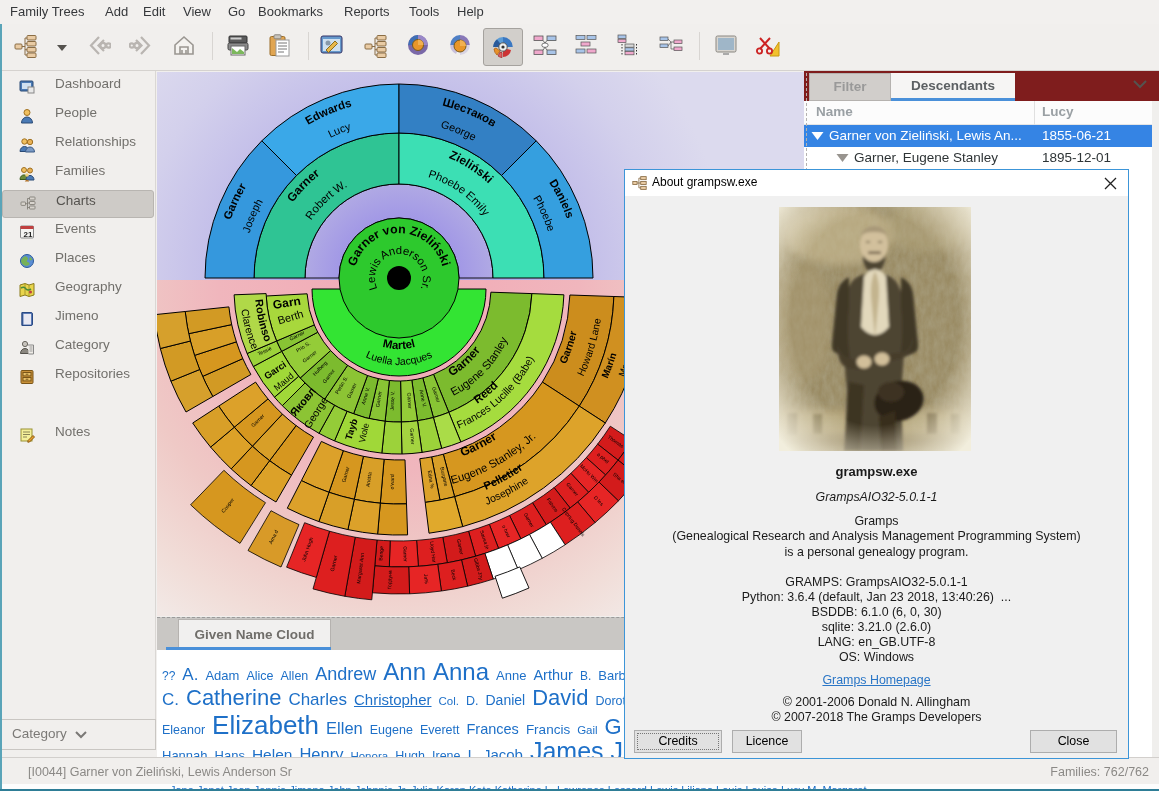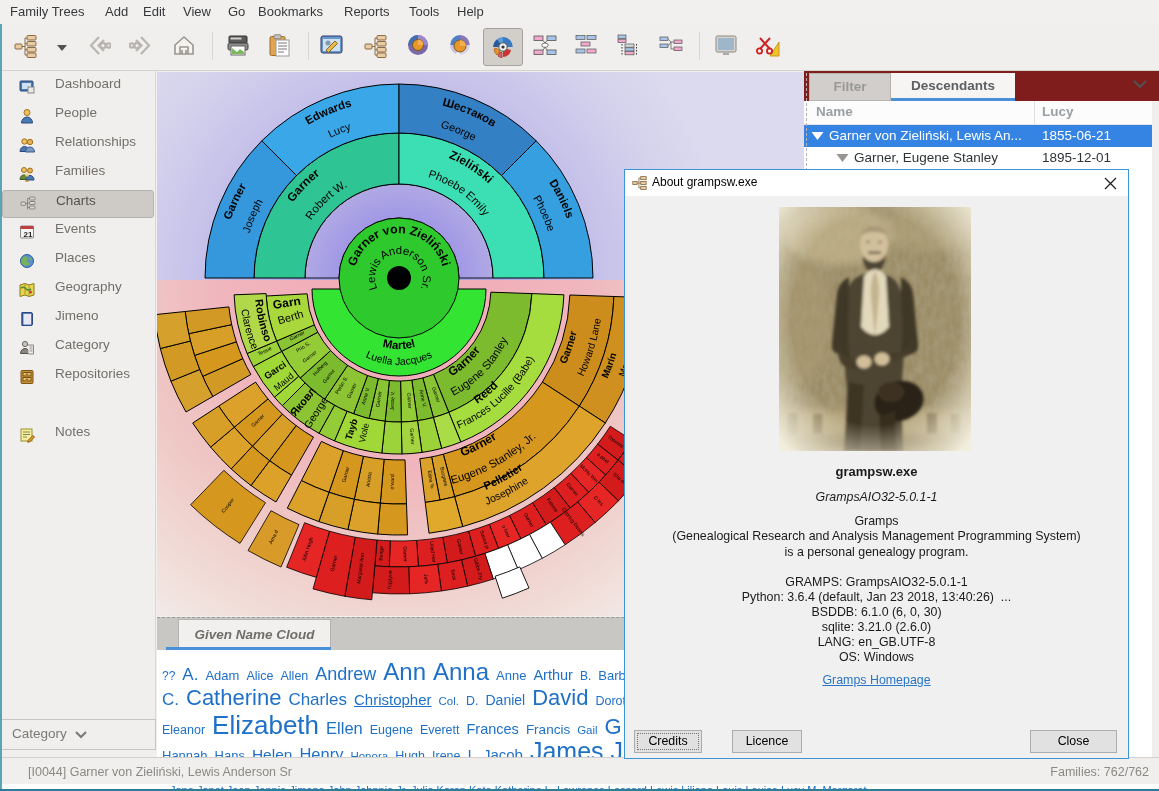--- a/index.html
+++ b/index.html
@@ -10,21 +10,21 @@
 .tsep { position:absolute; top:8px; width:1px; height:28px; background:#d8d5d2; }
 #sidebar { position:absolute; left:0; top:71px; width:156px; height:648px; background:#f1efed; border-right:1px solid #dad7d4; }
 #sidebar > div { position:absolute; left:2px; width:152px; height:28px; color:#72706c; font-size:13.5px; }
 #sidebar > div.sel { background:#cecbc7; border:1px solid #b8b5b1; border-radius:3px; color:#55534f; }
 .sic { position:absolute; left:17px; top:5px; width:16px; height:16px; }
 .slb { position:absolute; left:44px; top:2px;margin-left:9px; }
 #cat { position:absolute; left:0; top:719px; width:156px; height:31px; background:#f1efed; border:1px solid #c9c6c2; border-left:none; color:#7b7976; font-size:13.5px; }
 #chart { position:absolute; left:157px; top:72px; width:647px; height:544px; border-top:1px solid #8a87a5; border-left:1px solid #8a87a5; }
 #chart svg { margin:-1px 0 0 -1px; }
 #cloudtabs { position:absolute; left:157px; top:617px; width:647px; height:33px; background:#c9c7c4; border-top:1px dashed #9a9a9a; }
-#cloudtab { position:absolute; left:21px; top:1px; width:153px; height:29px; background:#f1f0ef; border:1px solid #b5b2af; border-bottom:none; color:#706e6a; font-weight:bold; font-size:13.5px; text-align:center; line-height:29px;font-style:italic; }
+#cloudtab { position:absolute; left:21px; top:1px; width:153px; height:29px; background:#f1f0ef; border:1px solid #b5b2af; border-bottom:none; color:#706e6a; font-weight:bold; font-size:13.5px; text-align:center; line-height:29px; }
 #cloudline { position:absolute; left:9px; top:29px; width:165px; height:3px; background:#4a90d9; }
 #cloud { position:absolute; left:157px; top:650px; width:647px; height:141px; background:#fff; color:#1e70c8; overflow:hidden; }
 #cloud .row { position:absolute; left:5px; white-space:nowrap; }
 #cloud .gap { display:inline-block; width:7px; }
 #rpanel { position:absolute; left:804px; top:71px; width:355px; height:686px; background:#fff; }
 #rtabs { position:absolute; left:0; top:0; width:355px; height:30px; background:#7f1d1d; }
 #rtab-filter { position:absolute; left:5px; top:2px; width:82px; height:28px; background:#d1cecb; color:#999; font-weight:bold; font-size:13.5px; text-align:center; line-height:26px; border:1px solid #b5b2af; }
 #rtab-desc { position:absolute; left:87px; top:2px; width:124px; height:28px; background:#f6f5f4; color:#5c6063; font-weight:bold; font-size:13.5px; text-align:center; line-height:26px; }
 #rtab-line { position:absolute; left:87px; top:27px; width:124px; height:3px; background:#4a90d9; }
 #rhdr { position:absolute; left:0; top:30px; width:355px; height:24px; background:#fcfcfc; border-bottom:1px solid #e5e5e5; color:#9aa0a4; font-weight:bold; font-size:13.5px; }
@@ -720,21 +720,22 @@
 <path d="M100,210 l2,34 h16 l-2,-40 Z" fill="#382f1f"></path>
 </g>
 <rect width="192" height="244" fill="url(#pv)"></rect>
 </svg>
         </div>
   <div style="position:absolute;left:0;top:268px;width:100%;font-weight:bold;font-size:13px;">grampsw.exe</div>
   <div style="position:absolute;left:0;top:294px;width:100%;font-style:italic;">GrampsAIO32-5.0.1-1</div>
   <div style="position:absolute;left:0;top:318px;width:100%;line-height:15.4px;">Gramps<br>(Genealogical Research and Analysis Management Programming System)<br>is a personal genealogy program.</div>
   <div style="position:absolute;left:0;top:379px;width:100%;line-height:15.0px;">GRAMPS: GrampsAIO32-5.0.1-1<br>Python: 3.6.4 (default, Jan 23 2018, 13:40:26)&nbsp; ...<br>BSDDB: 6.1.0 (6, 0, 30)<br>sqlite: 3.21.0 (2.6.0)<br>LANG: en_GB.UTF-8<br>OS: Windows</div>
   <div style="position:absolute;left:0;top:477px;width:100%;"><span style="color:#2a76c6;text-decoration:underline;">Gramps Homepage</span></div>
-  <div class="dbtn" style="left:9px; top:534px; width:68px; outline:1px dotted #777; outline-offset:-4px;">Credits</div>
+  <div style="position:absolute;left:0;top:499px;width:100%;line-height:14.5px;">© 2001-2006 Donald N. Allingham<br>© 2007-2018 The Gramps Developers</div>
+  <div class="dbtn" style="left:9px; top:534px; width:88px; outline:1px dotted #777; outline-offset:-4px;">Credits</div>
   <div class="dbtn" style="left:107px; top:534px; width:70px;">Licence</div>
   <div class="dbtn" style="left:405px; top:534px; width:87px;">Close</div>
  </div>
 </div>
 <div id="statusbar">
  <span style="position:absolute;left:28px;top:7px;">[I0044] Garner von Zieliński, Lewis Anderson Sr</span>
  <span style="position:absolute;right:10px;top:7px;">Families: 762/762</span>
 </div>
 <div id="bottomstrip">
  <div style="position:absolute;left:170px;top:0px;color:#1e70c8;font-size:11px;white-space:nowrap;">Jane Janet Jean Jennie Jimeno John Johnnie Jr. Julia Karen Kate Katherine L. Lawrence Lessard Lewis Liliana Louis Louise Lucy M. Margaret</div>

